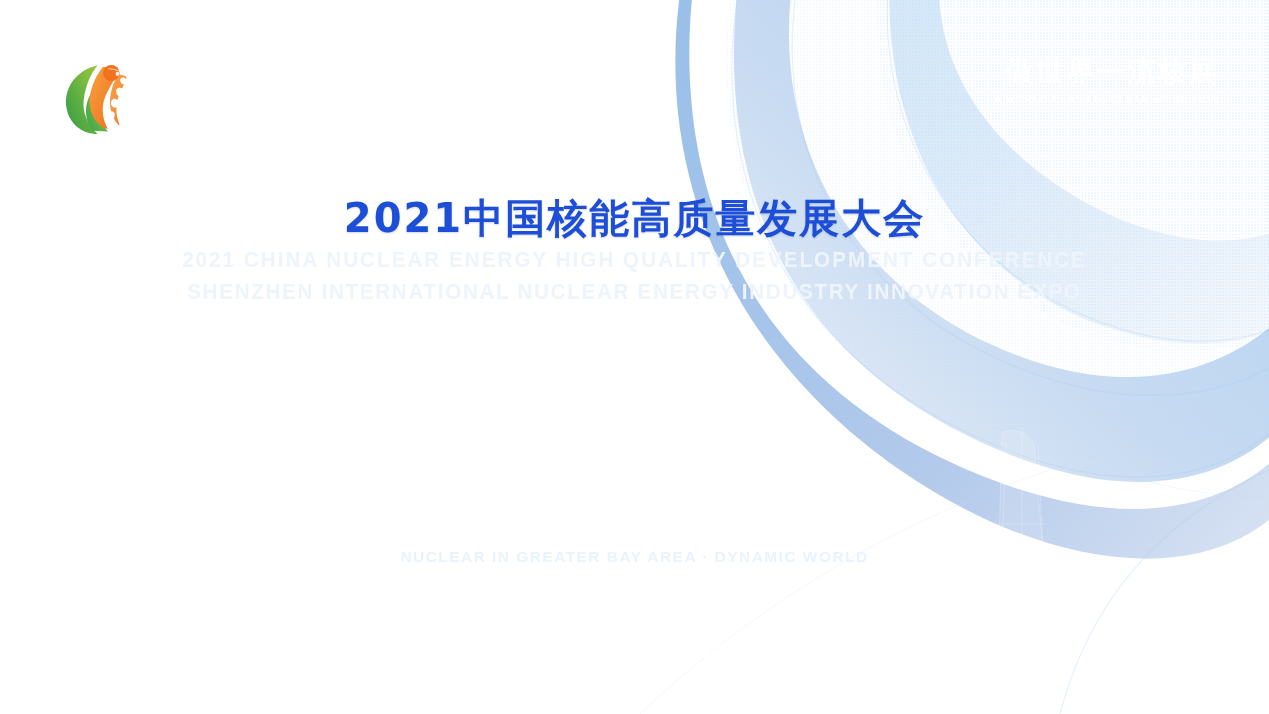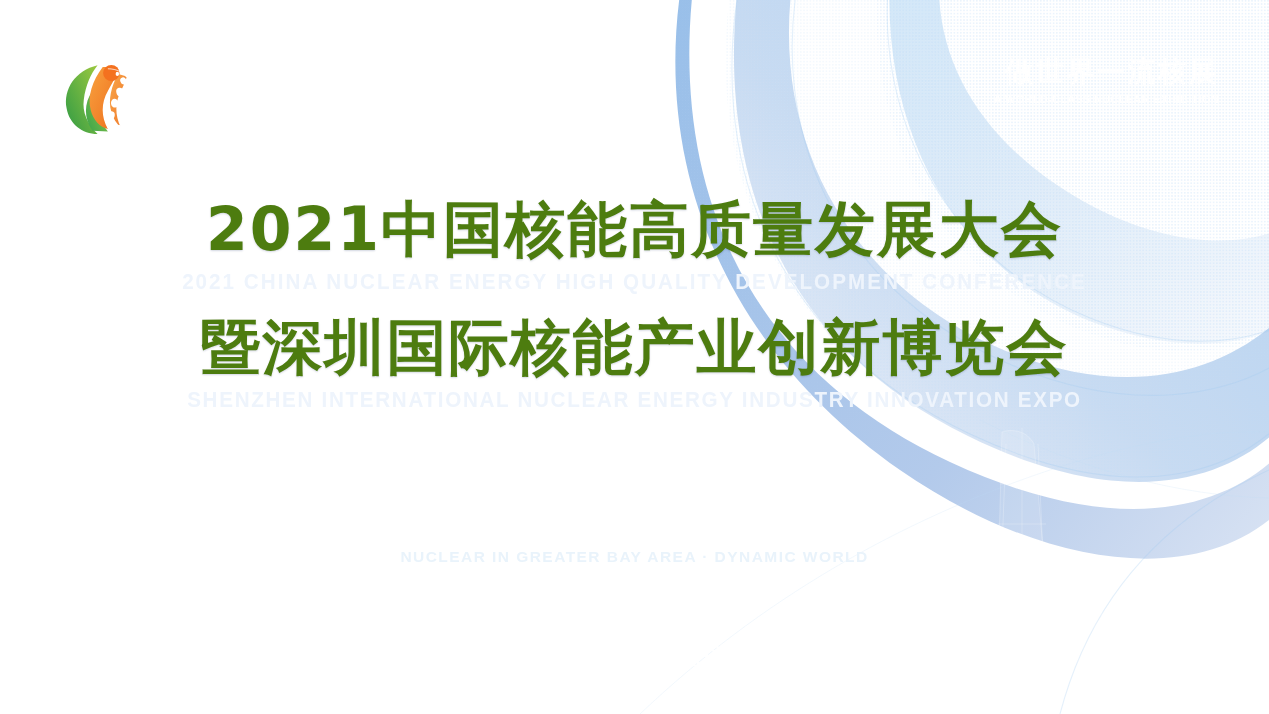--- a/index.html
+++ b/index.html
@@ -125,22 +125,22 @@
   }
 
   
   .titles {
     position: absolute;
     left: 0; right: 0;
     top: 196px;
     text-align: center;
   }
   .title-cn-1, .title-cn-2 {
-    color: #4d7c0f;
-    font-size: 60px;
+    color: #1d4ed8;
+    font-size: 40px;
     font-weight: bold;
     letter-spacing: 2px;
     line-height: 1.12;
     font-family: "DejaVu Sans", sans-serif;
     text-shadow: 0 1px 2px rgba(0,30,90,0.18);
   }
   .title-en-1, .title-en-2 {
     color: #eef4fc;
     font-weight: bold;
     font-size: 21.5px;
@@ -498,21 +498,20 @@
 
     <div class="slogan-tr">
       <div class="slogan-tr-cn">做世界一流核展</div>
       <div class="slogan-tr-en">A WORLD-CLASS NUCLEAR EXHIBITION</div>
     </div>
   </div>
 
   <div class="titles">
     <div class="title-cn-1">2021中国核能高质量发展大会</div>
     <div class="title-en-1">2021 CHINA NUCLEAR ENERGY HIGH QUALITY DEVELOPMENT CONFERENCE</div>
-    <div class="title-cn-2">暨深圳国际核能产业创新博览会</div>
     <div class="title-en-2">SHENZHEN INTERNATIONAL NUCLEAR ENERGY INDUSTRY INNOVATION EXPO</div>
   </div>
 
   <div class="tagline">
     <div class="tagline-cn">核聚湾区·能动世界</div>
     <div class="tagline-en">NUCLEAR IN GREATER BAY AREA · DYNAMIC WORLD</div>
   </div>
 
   <div class="footer-info">
     <span>2021年10月28-30日</span>

